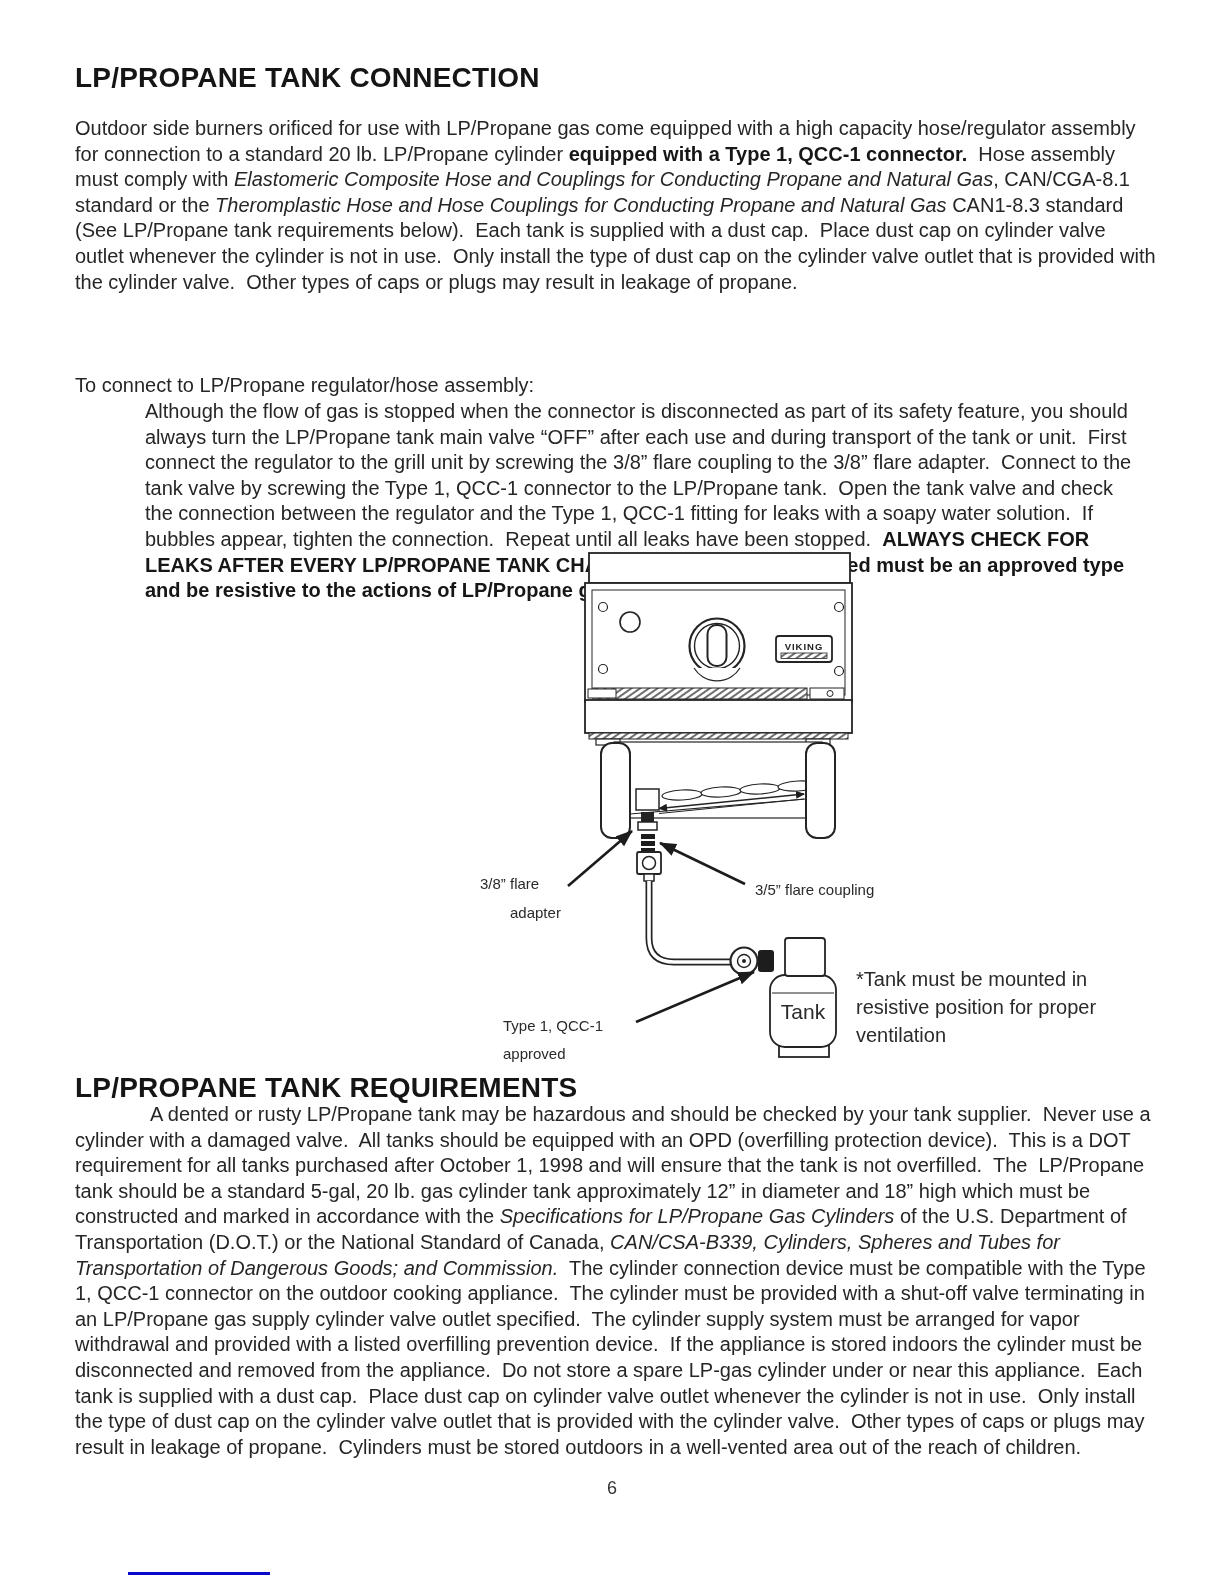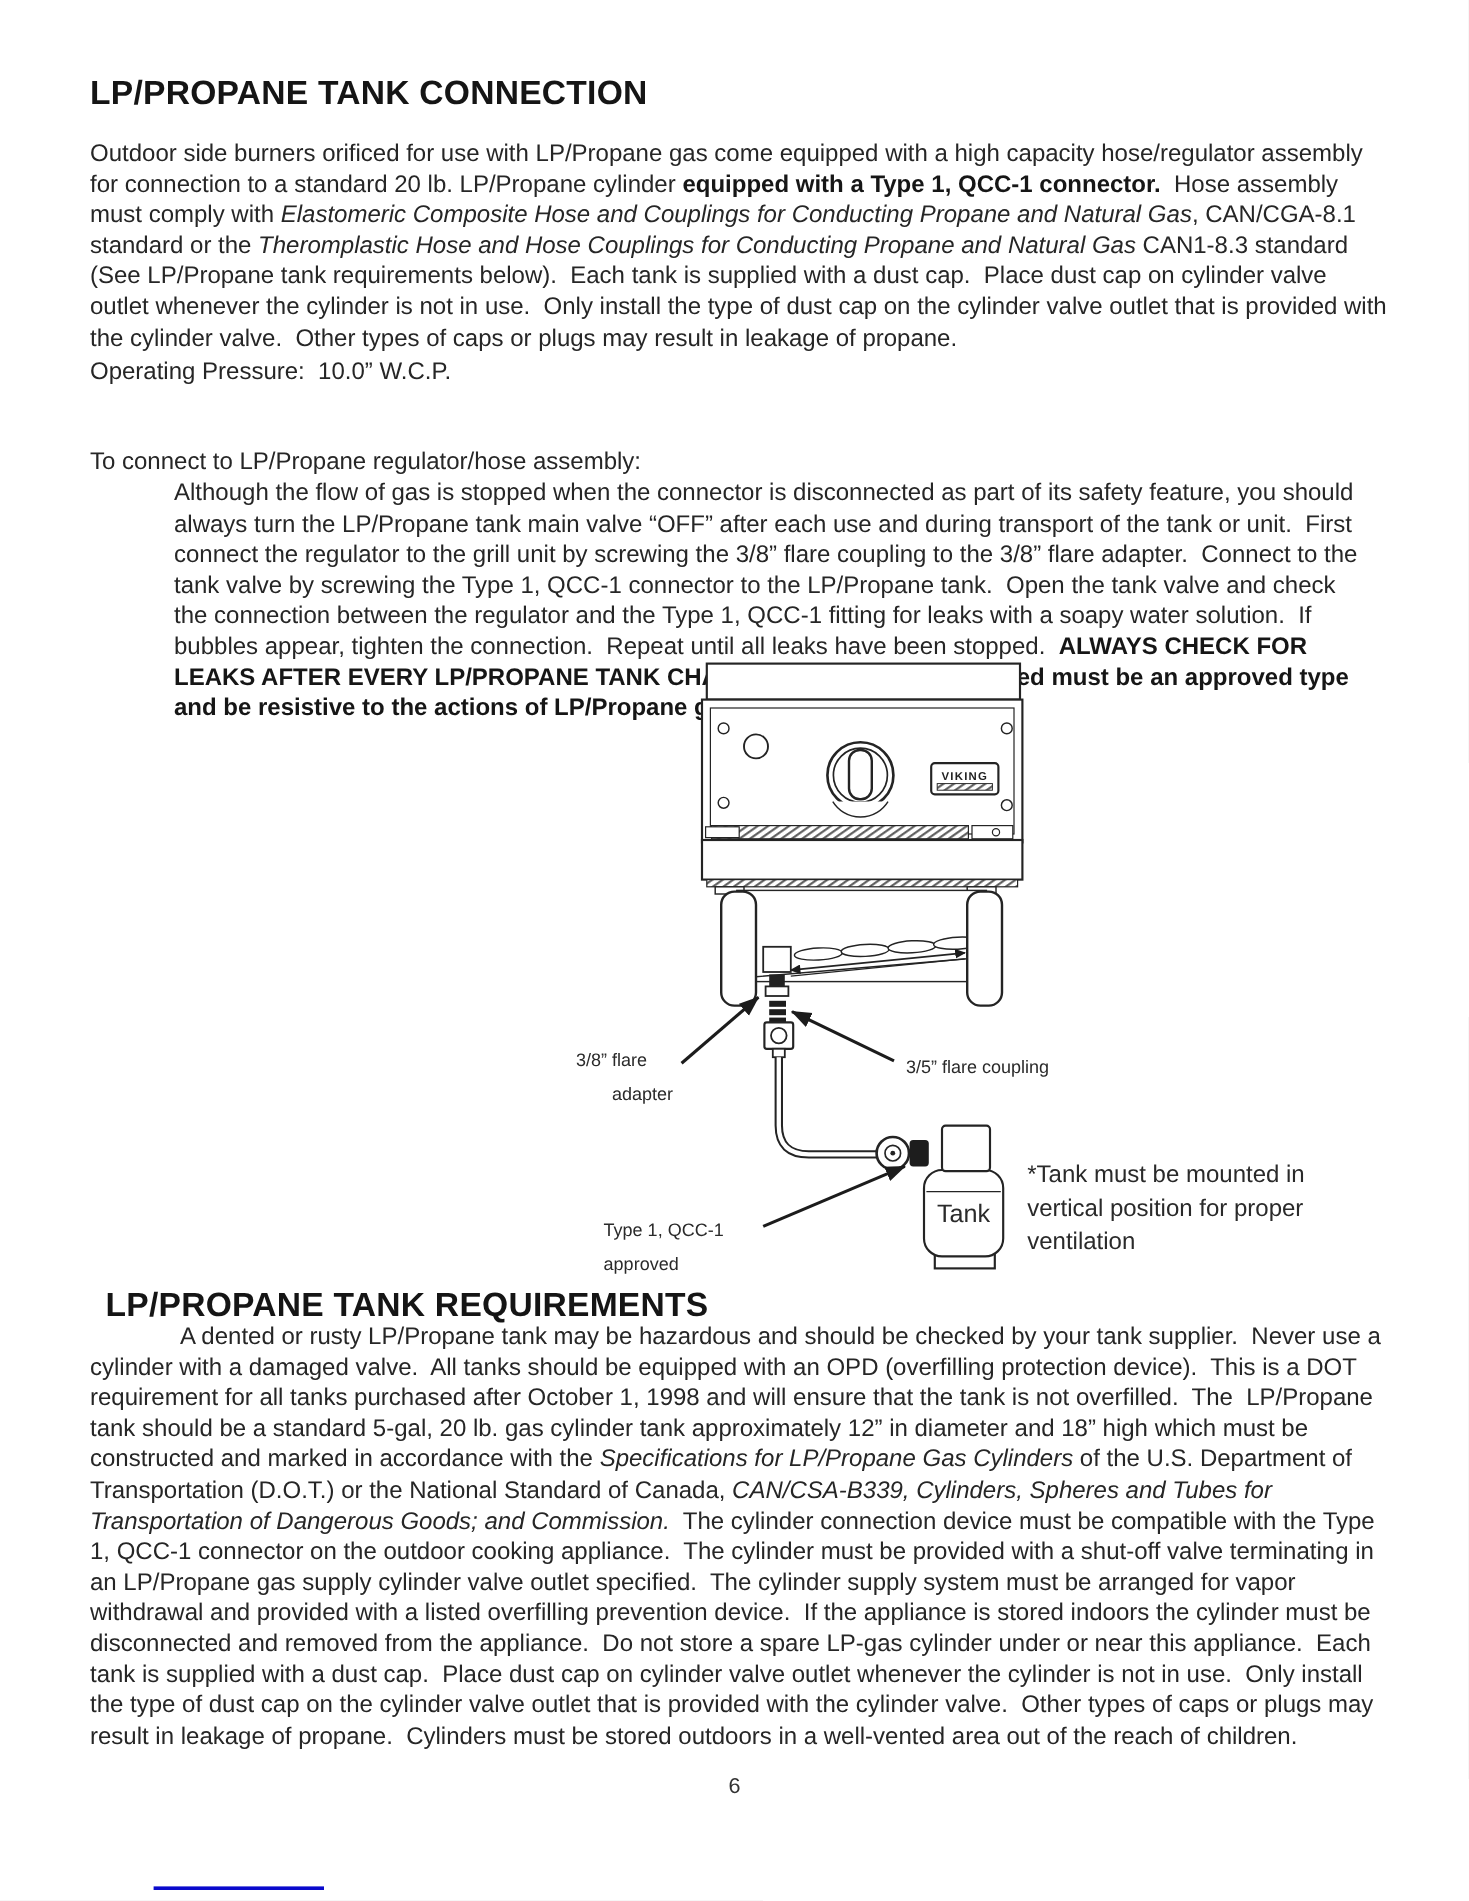--- a/index.html
+++ b/index.html
@@ -36,21 +36,20 @@
 </head>
 <body>
 
 <div class="page">
 
   <h1 class="sec-title abs" style="left:75px;top:62px;">LP/PROPANE TANK CONNECTION</h1>
 
   <p class="body-text abs" style="left:75px;top:116px;width:1082px;"><span>Outdoor side burners orificed for use with LP/Propane gas come equipped with a high capacity hose/regulator assembly for connection to a standard 20 lb. LP/Propane cylinder </span><span class="b">equipped with a Type 1, QCC-1 connector.</span><span>  Hose assembly must comply with </span><span class="i">Elastomeric Composite Hose and Couplings for Conducting Propane and Natural Gas</span><span>, CAN/CGA-8.1 standard or the </span><span class="i">Theromplastic Hose and Hose Couplings for Conducting Propane and Natural Gas</span><span> CAN1-8.3 standard  (See LP/Propane tank requirements below).  Each tank is supplied with a dust cap.  Place dust cap on cylinder valve outlet whenever the cylinder is not in use.  Only install the type of dust cap on the cylinder valve outlet that is provided with the cylinder valve.  Other types of caps or plugs may result in leakage of propane.</span></p>
 
   <div class="abs" style="left:75px;top:298px;">
-    <div class="body-text">Operating Pressure:  10.0” W.C.P.</div>
   </div>
 
   <div class="body-text abs" style="left:75px;top:373px;">To connect to LP/Propane regulator/hose assembly:</div>
 
   <p class="body-text abs" style="left:145px;top:399px;width:1000px;"><span>Although the flow of gas is stopped when the connector is disconnected as part of its safety feature, you should always turn the LP/Propane tank main valve “OFF” after each use and during transport of the tank or unit.  First connect the regulator to the grill unit by screwing the 3/8” flare coupling to the 3/8” flare adapter.  Connect to the tank valve by screwing the Type 1, QCC-1 connector to the LP/Propane tank.  Open the tank valve and check the connection between the regulator and the Type 1, QCC-1 fitting for leaks with a soapy water solution.  If bubbles appear, tighten the connection.  Repeat until all leaks have been stopped.  </span><span class="b">ALWAYS CHECK FOR LEAKS AFTER EVERY LP/PROPANE TANK CHANGE.  Any joint sealant used must be an approved type and be resistive to the actions of LP/Propane gas</span></p>
 
   <svg class="diagram" width="1224" height="1584" viewBox="0 0 1224 1584" fill="none">
     <defs>
       <marker id="ahBig" markerWidth="20" markerHeight="16" refX="16" refY="6.5" orient="auto" markerUnits="userSpaceOnUse">
         <path d="M0,0 L17,6.5 L0,13 Z" fill="#1c1c1c"></path>
@@ -159,25 +158,25 @@
 
   <div class="dlabel" style="left:755px;top:876px;">3/5” flare coupling</div>
 
   <div class="dlabel" style="left:503px;top:1012px;">Type 1, QCC-1</div>
   <div class="dlabel" style="left:503px;top:1040px;">approved</div>
 
   <div class="dlabel tank-word" style="left:777px;top:998px;width:52px;text-align:center;">Tank</div>
 
   <div class="dlabel" style="left:856px;top:965px;font-size:20px;line-height:28px;">
     <div class="note-line">*Tank must be mounted in</div>
-    <div class="note-line">vertical position for proper</div>
+    <div class="note-line">resistive position for proper</div>
     <div class="note-line">ventilation</div>
   </div>
 
-  <h1 class="sec-title abs" style="left:88px;top:1072px;">LP/PROPANE TANK REQUIREMENTS</h1>
+  <h1 class="sec-title abs" style="left:75px;top:1072px;">LP/PROPANE TANK REQUIREMENTS</h1>
 
   <p class="body-text abs" style="left:75px;top:1102px;width:1085px;text-indent:75px;"><span>A dented or rusty LP/Propane tank may be hazardous and should be checked by your tank supplier.  Never use a cylinder with a damaged valve.  All tanks should be equipped with an OPD (overfilling protection device).  This is a DOT requirement for all tanks purchased after October 1, 1998 and will ensure that the tank is not overfilled.  The  LP/Propane tank should be a standard 5-gal, 20 lb. gas cylinder tank approximately 12” in diameter and 18” high which must be constructed and marked in accordance with the </span><span class="i">Specifications for LP/Propane Gas Cylinders</span><span> of the U.S. Department of Transportation (D.O.T.) or the National Standard of Canada, </span><span class="i">CAN/CSA-B339, Cylinders, Spheres and Tubes for Transportation of Dangerous Goods; and Commission.</span><span>  The cylinder connection device must be compatible with the Type 1, QCC-1 connector on the outdoor cooking appliance.  The cylinder must be provided with a shut-off valve terminating in an LP/Propane gas supply cylinder valve outlet specified.  The cylinder supply system must be arranged for vapor withdrawal and provided with a listed overfilling prevention device.  If the appliance is stored indoors the cylinder must be disconnected and removed from the appliance.  Do not store a spare LP-gas cylinder under or near this appliance.  Each tank is supplied with a dust cap.  Place dust cap on cylinder valve outlet whenever the cylinder is not in use.  Only install the type of dust cap on the cylinder valve outlet that is provided with the cylinder valve.  Other types of caps or plugs may result in leakage of propane.  Cylinders must be stored outdoors in a well-vented area out of the reach of children.</span></p>
 
   <div class="page-num" style="top:1478px;">6</div>
 
   <div class="blue-rule" style="left:128px;top:1572px;width:142px;"></div>
 
 </div>
 
 </body></html>

